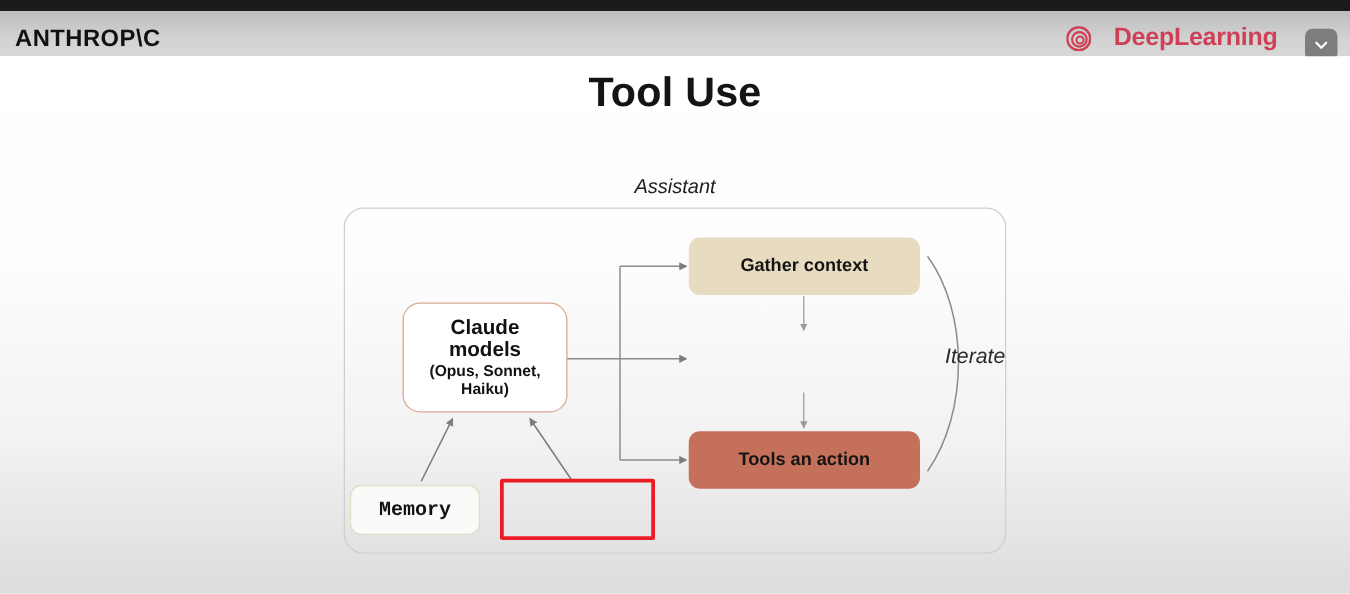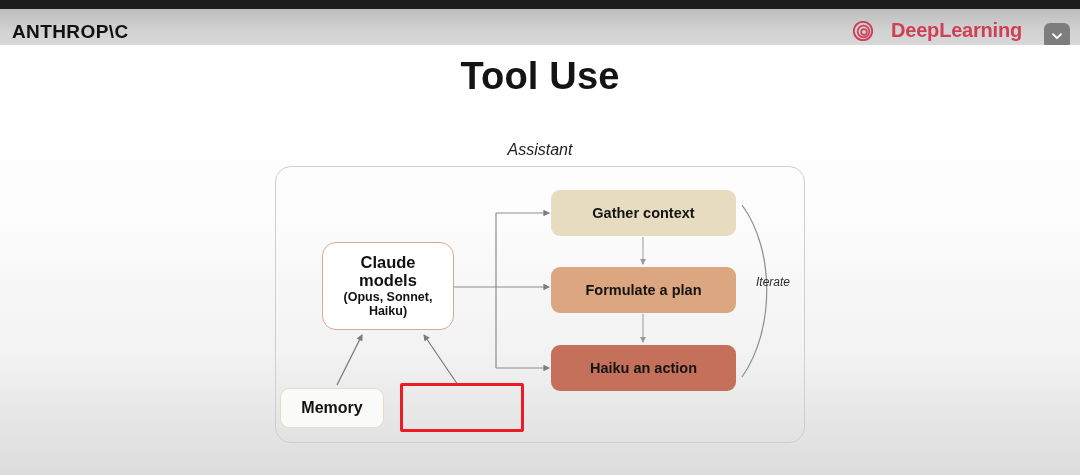--- a/index.html
+++ b/index.html
@@ -36,21 +36,21 @@
   }
   .chev-btn svg{display:block;}
 
   
   .slide{
     position:absolute;left:0;top:45px;width:1080px;height:430px;
     background:linear-gradient(to bottom,#ffffff 0%,#fdfdfd 38%,#f2f2f2 72%,#dcdcdc 100%);
   }
   .title{
     position:absolute;left:0;top:10px;width:1080px;text-align:center;
-    font-size:38px;font-weight:bold;color:#141414;letter-spacing:.2px;
+    font-size:33px;font-weight:bold;color:#141414;letter-spacing:.2px;
   }
   .assistant-label{
     position:absolute;left:0;top:96px;width:1080px;text-align:center;
     font-size:16px;font-style:italic;color:#1e1e1e;
   }
 
   
   .panel{
     position:absolute;left:275px;top:121px;width:528px;height:275px;
     border:1.4px solid #cfcfcf;border-radius:16px;background:transparent;
@@ -71,33 +71,33 @@
   .step{
     left:551px;width:185px;height:46px;border-radius:9px;
     font-size:14.5px;font-weight:bold;color:#141414;
   }
   .step-1{top:145px;background:#e8dcc0;}
   .step-2{top:222px;background:#dca680;}
   .step-3{top:300px;background:#c4705a;}
 
   .small-box{
     height:40px;border:1.4px solid #e2dcc9;border-radius:9px;background:#fafaf8;
-    font-size:16px;font-weight:bold;color:#111;
+    font-size:16px;font-weight:bold;color:#111;font-family:Liberation Mono, monospace;
   }
   .memory-box{left:280px;top:343px;width:104px;}
   .tools-box{left:406px;top:343px;width:112px;}
 
   .tools-highlight{
     position:absolute;left:400px;top:338px;width:124px;height:49px;
     border:3px solid #ed1c24;border-radius:2px;box-sizing:border-box;
   }
 
   .iterate-label{
     position:absolute;left:756px;top:230px;
-    font-size:12px;font-style:italic;color:#2a2a2a;
+    font-size:17px;font-style:italic;color:#2a2a2a;
   }
 
   .wires{position:absolute;left:0;top:0;width:1080px;height:430px;
          pointer-events:none;overflow:visible;}
 </style>
 </head>
 <body>
 
 <div class="screen">
 
@@ -156,22 +156,21 @@
 
     <div class="box claude-box">
       <div>
         <div class="claude-main">Claude</div>
         <div class="claude-main">models</div>
       </div>
       <div class="claude-sub">(Opus, Sonnet, Haiku)</div>
     </div>
 
     <div class="box step step-1">Gather context</div>
-    <div class="box step step-2">Formulate a plan</div>
-    <div class="box step step-3">Haiku an action</div>
+    <div class="box step step-3">Tools an action</div>
 
     <div class="iterate-label">Iterate</div>
 
     <div class="box small-box memory-box">Memory</div>
     <div class="tools-highlight"></div>
 
   </div>
 </div>
 
 </body></html>

